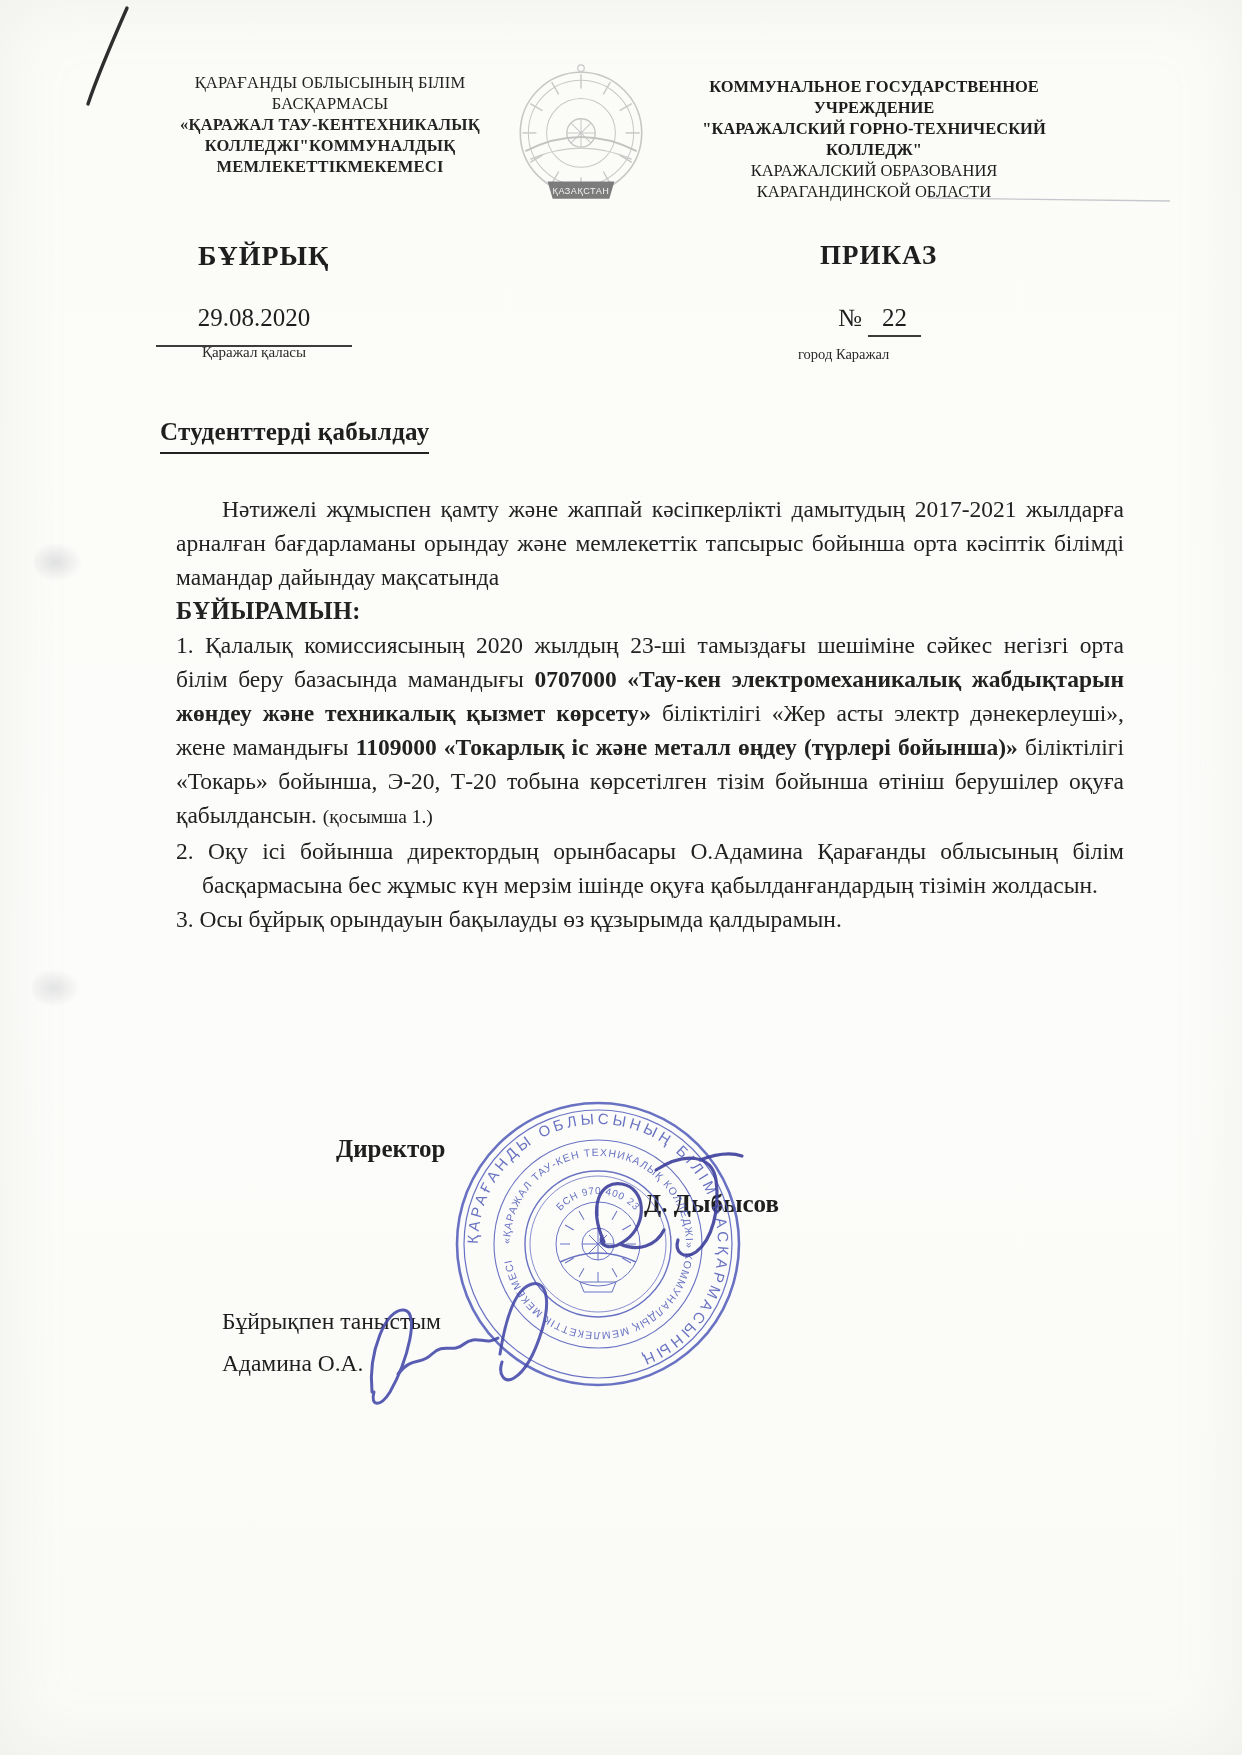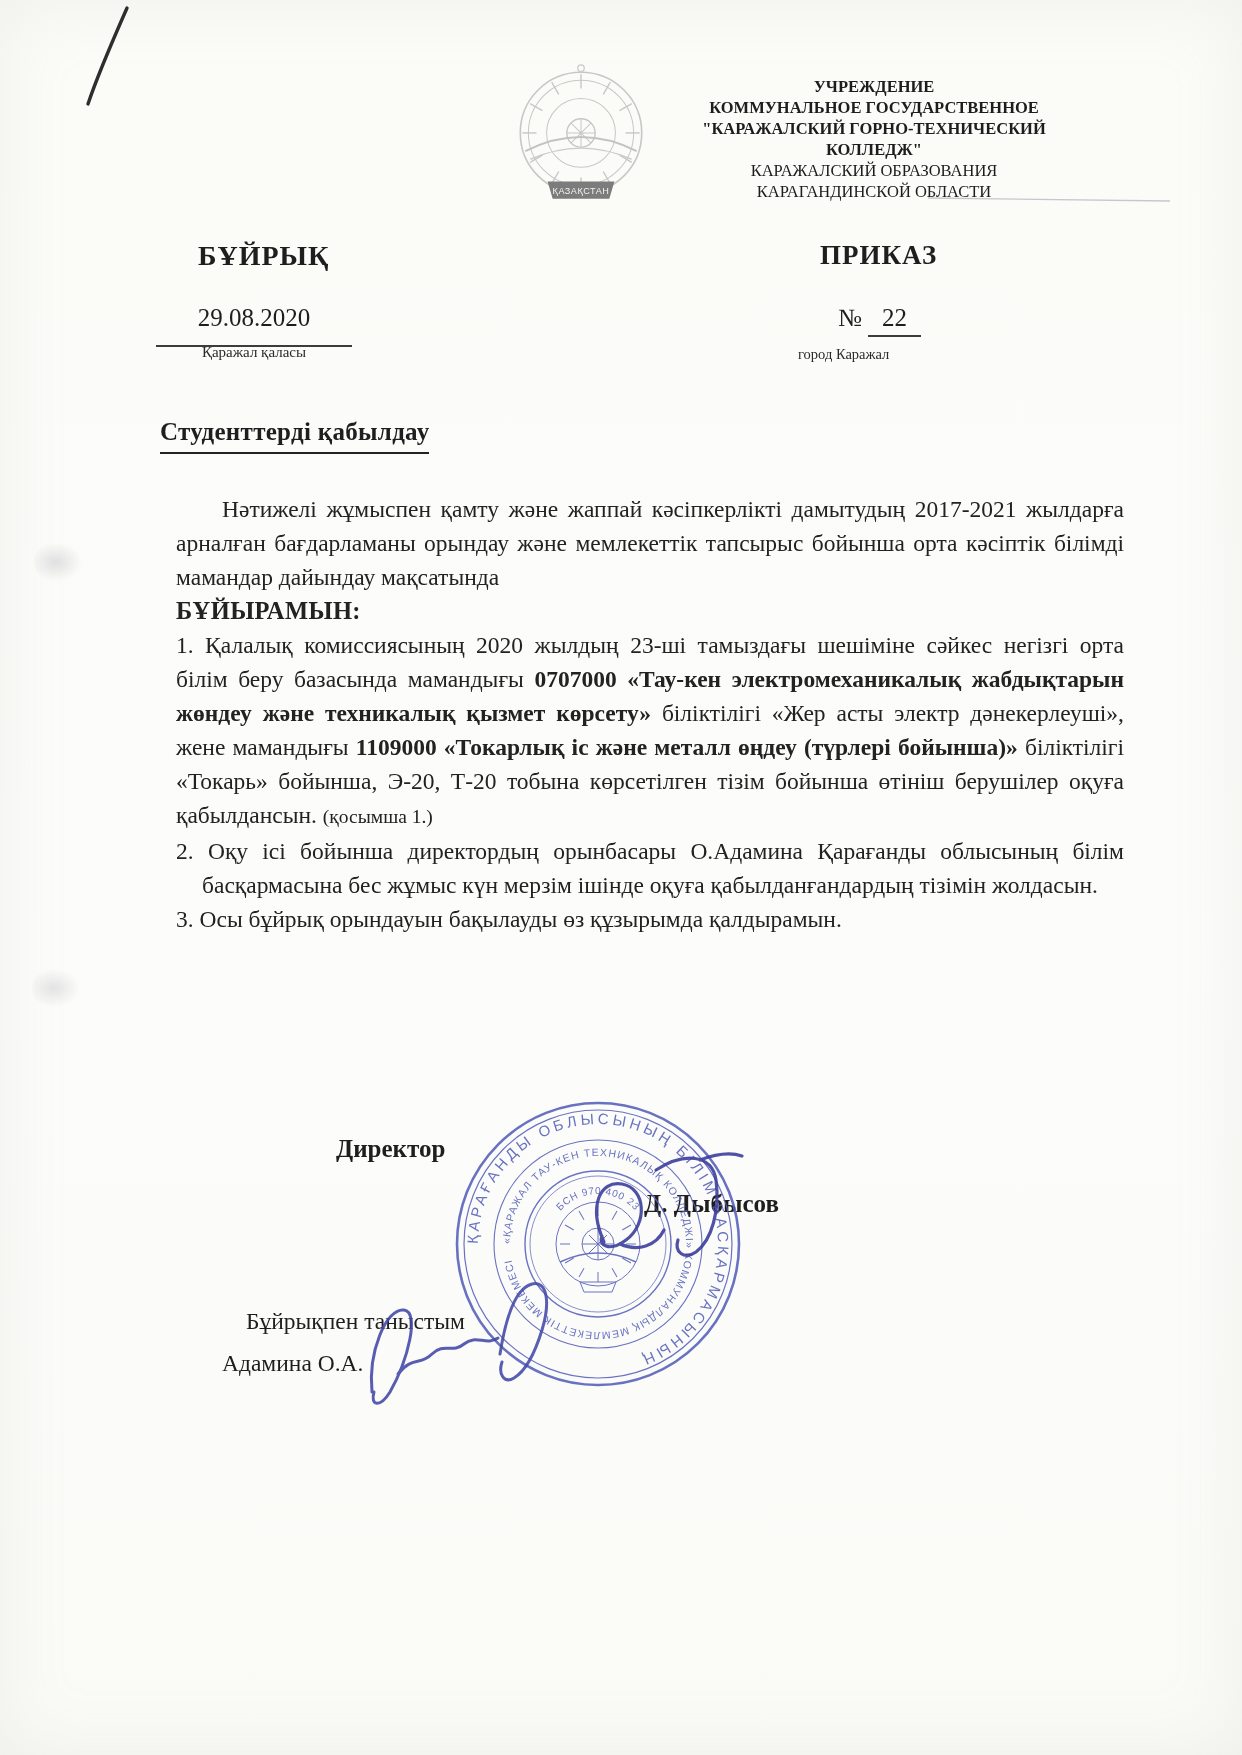--- a/index.html
+++ b/index.html
@@ -38,38 +38,45 @@
   .order-word{font-weight:bold;font-size:24.5px;letter-spacing:.4px;}
   .item1{margin-top:14px;}
   .item2{margin-top:14px;padding-left:26px;text-indent:-26px;}
   .item3{margin-top:2px;}
   .note{font-size:19.5px;}
   
   .sig-role{position:absolute;left:336px;top:1135px;font-size:25px;font-weight:bold;}
   .sig-name{position:absolute;left:644px;top:1190px;font-size:25px;font-weight:bold;}
   .stamp{position:absolute;left:448px;top:1094px;width:300px;height:300px;opacity:.88;}
   .stamp text{font-family:"Liberation Sans","DejaVu Sans",sans-serif;}
-  .ack1{position:absolute;left:222px;top:1308px;font-size:23.5px;margin-left:24px;}
+  .ack1{position:absolute;left:222px;top:1308px;font-size:23.5px;}
   .ack2{position:absolute;left:222px;top:1350px;font-size:23.5px;}
   
   .overlay{position:absolute;left:0;top:0;width:1242px;height:1755px;pointer-events:none;}
   .hole{position:absolute;border-radius:50%;}
   .hole1{left:34px;top:540px;width:52px;height:44px;
          background:radial-gradient(ellipse at 42% 50%,rgba(110,115,125,.20),rgba(255,255,255,0) 62%);}
   .hole2{left:32px;top:966px;width:52px;height:44px;
          background:radial-gradient(ellipse at 42% 50%,rgba(110,115,125,.18),rgba(255,255,255,0) 62%);}
 </style>
 </head>
 <body>
 
 <div class="page">
 
   <div class="hole hole1"></div>
   <div class="hole hole2"></div>
 
+  <div class="org-left">
+    <div>ҚАРАҒАНДЫ ОБЛЫСЫНЫҢ БІЛІМ</div>
+    <div>БАСҚАРМАСЫ</div>
+    <div class="bd">«ҚАРАЖАЛ ТАУ-КЕНТЕХНИКАЛЫҚ</div>
+    <div class="bd">КОЛЛЕДЖІ"КОММУНАЛДЫҚ</div>
+    <div class="bd">МЕМЛЕКЕТТІКМЕКЕМЕСІ</div>
+  </div>
 
   <svg class="emblem" viewBox="0 0 166 166">
     <g fill="none" stroke="#c2c2c2">
       <circle cx="83" cy="78" r="60" stroke-width="1.6"></circle>
       <circle cx="83" cy="78" r="52" stroke-width="1"></circle>
       <g stroke-width="1.4">
         <line x1="83" y1="20" x2="83" y2="34" transform="rotate(0 83 78)"></line>
         <line x1="83" y1="20" x2="83" y2="34" transform="rotate(30 83 78)"></line>
         <line x1="83" y1="20" x2="83" y2="34" transform="rotate(60 83 78)"></line>
         <line x1="83" y1="20" x2="83" y2="34" transform="rotate(90 83 78)"></line>
@@ -87,22 +94,22 @@
       <path d="M 73 68 L 93 88 M 93 68 L 73 88 M 83 64 L 83 92 M 69 78 L 97 78" stroke-width="1"></path>
       <path d="M 28 96 Q 83 68 138 96" stroke-width="2" stroke="#bdbdbd"></path>
       <path d="M 33 104 Q 83 82 133 104" stroke-width="1.4" stroke="#c6c6c6"></path>
       <circle cx="83" cy="14" r="3.2" stroke-width="1.2"></circle>
     </g>
     <path d="M 50 126 L 116 126 L 111 143 L 55 143 Z" fill="#6f6f6f"></path>
     <text x="83" y="138" text-anchor="middle" font-size="9" fill="#f3f3f0" font-family="Liberation Sans, DejaVu Sans, sans-serif" letter-spacing=".5">ҚАЗАҚСТАН</text>
   </svg>
 
   <div class="org-right">
+    <div class="bd">КОММУНАЛЬНОЕ ГОСУДАРСТВЕННОЕ</div>
     <div class="bd">УЧРЕЖДЕНИЕ</div>
-    <div class="bd">КОММУНАЛЬНОЕ ГОСУДАРСТВЕННОЕ</div>
     <div class="bd">"КАРАЖАЛСКИЙ ГОРНО-ТЕХНИЧЕСКИЙ</div>
     <div class="bd">КОЛЛЕДЖ"</div>
     <div>КАРАЖАЛСКИЙ ОБРАЗОВАНИЯ</div>
     <div>КАРАГАНДИНСКОЙ ОБЛАСТИ</div>
   </div>
 
   <div class="title-kk">БҰЙРЫҚ</div>
   <div class="title-ru">ПРИКАЗ</div>
 
   <div class="date-line">29.08.2020</div>

